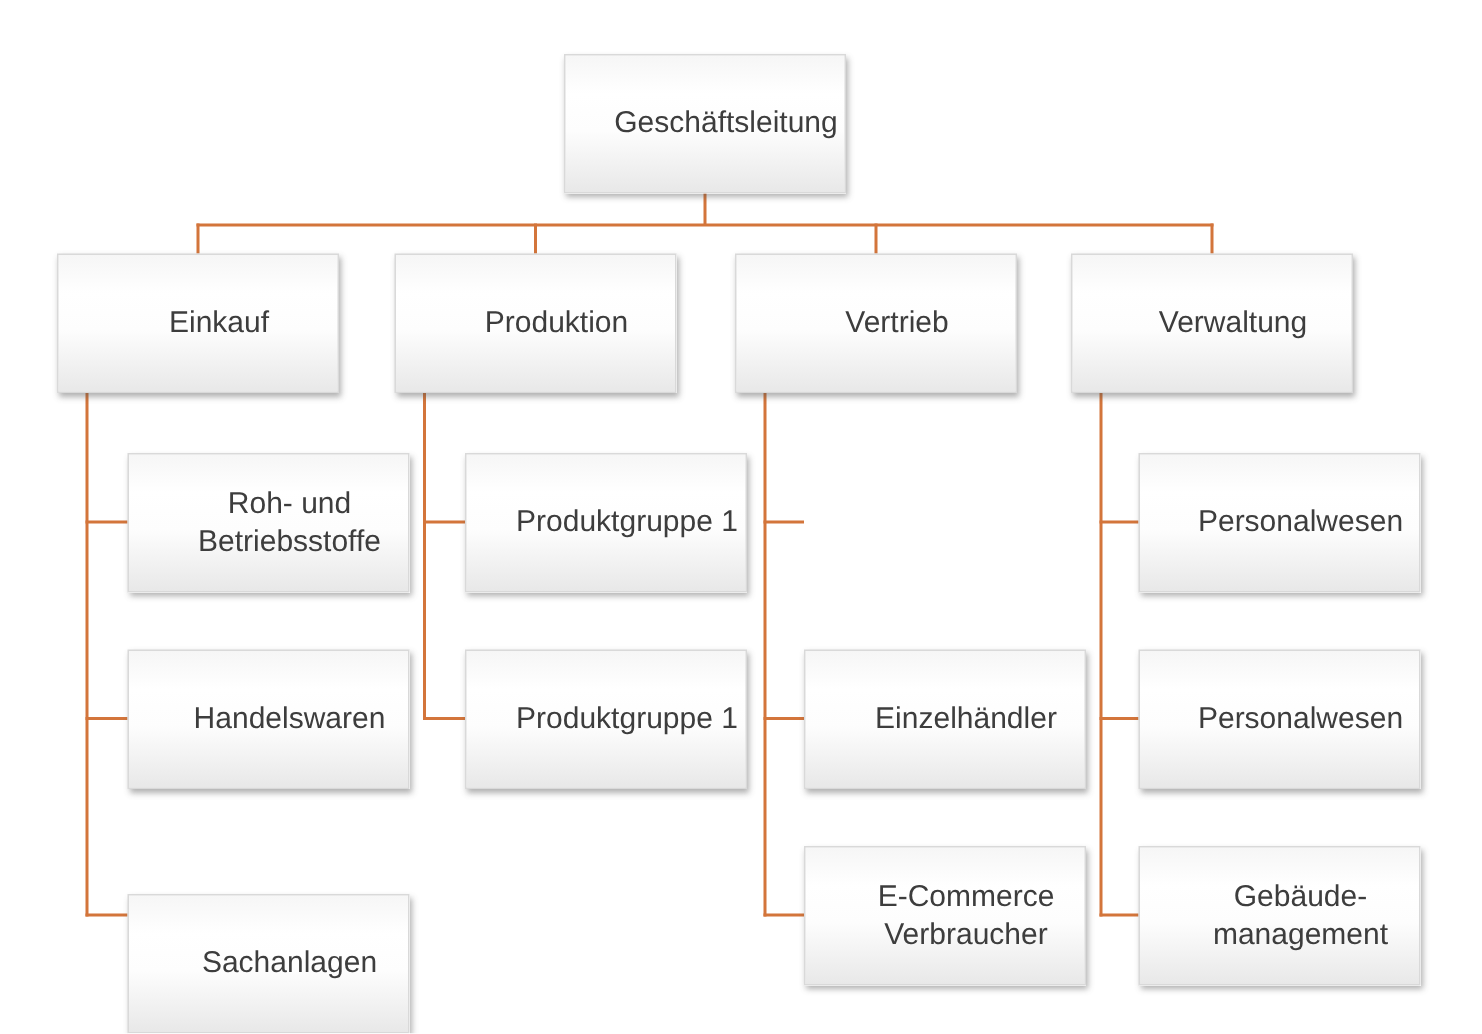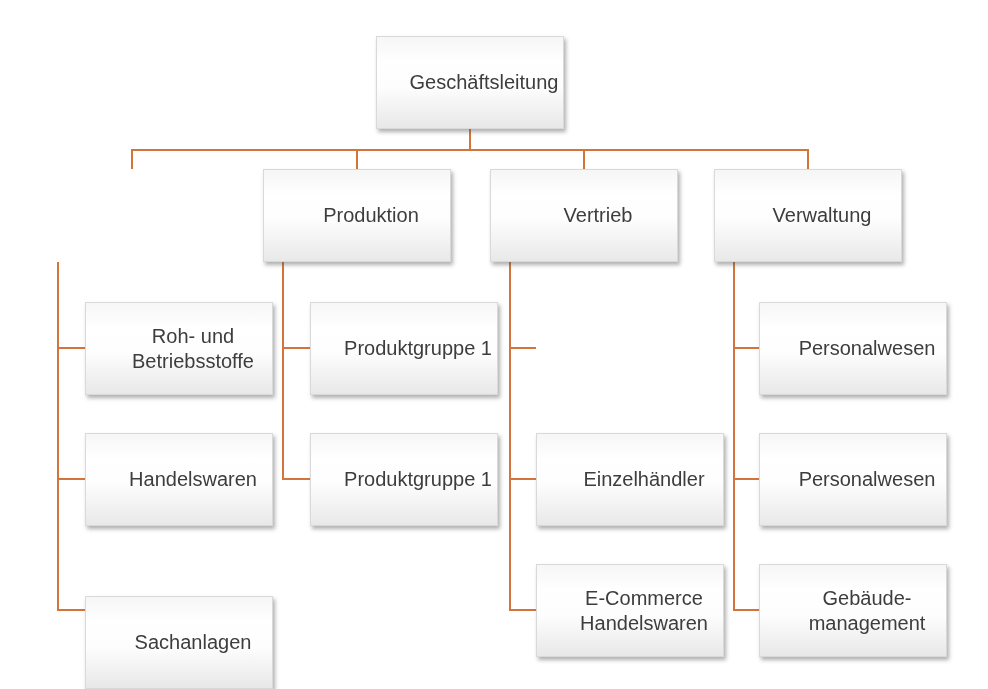--- a/index.html
+++ b/index.html
@@ -68,34 +68,35 @@
   <div class="c h" style="left:509px; top:347px; width:27px"></div>
   <div class="c h" style="left:509px; top:478px; width:27px"></div>
   <div class="c h" style="left:509px; top:609px; width:27px"></div>
 
   <div class="c h" style="left:733px; top:347px; width:26px"></div>
   <div class="c h" style="left:733px; top:478px; width:26px"></div>
   <div class="c h" style="left:733px; top:609px; width:26px"></div>
 
   <div class="box" style="left:376px; top:36px">Geschäftsleitung</div>
 
+  <div class="box" style="left:38px; top:169px">Einkauf</div>
   <div class="box" style="left:490px; top:169px">Vertrieb</div>
   <div class="box" style="left:263px; top:169px">Produktion</div>
   <div class="box" style="left:85px; top:302px">Roh- und
 Betriebsstoffe</div>
 
   <div class="box" style="left:714px; top:169px">Verwaltung</div>
   <div class="box" style="left:85px; top:433px">Handelswaren</div>
   <div class="box" style="left:85px; top:596px">Sachanlagen</div>
 
   <div class="box" style="left:310px; top:302px">Produktgruppe 1</div>
   <div class="box" style="left:310px; top:433px">Produktgruppe 1</div>
 
   <div class="box" style="left:536px; top:433px">Einzelhändler</div>
   <div class="box" style="left:536px; top:564px">E-Commerce
-Handelswaren</div>
+Verbraucher</div>
 
   <div class="box" style="left:759px; top:302px">Personalwesen</div>
   <div class="box" style="left:759px; top:433px">Personalwesen</div>
   <div class="box" style="left:759px; top:564px">Gebäude-
 management</div>
 
 </div>
 
 </body></html>

